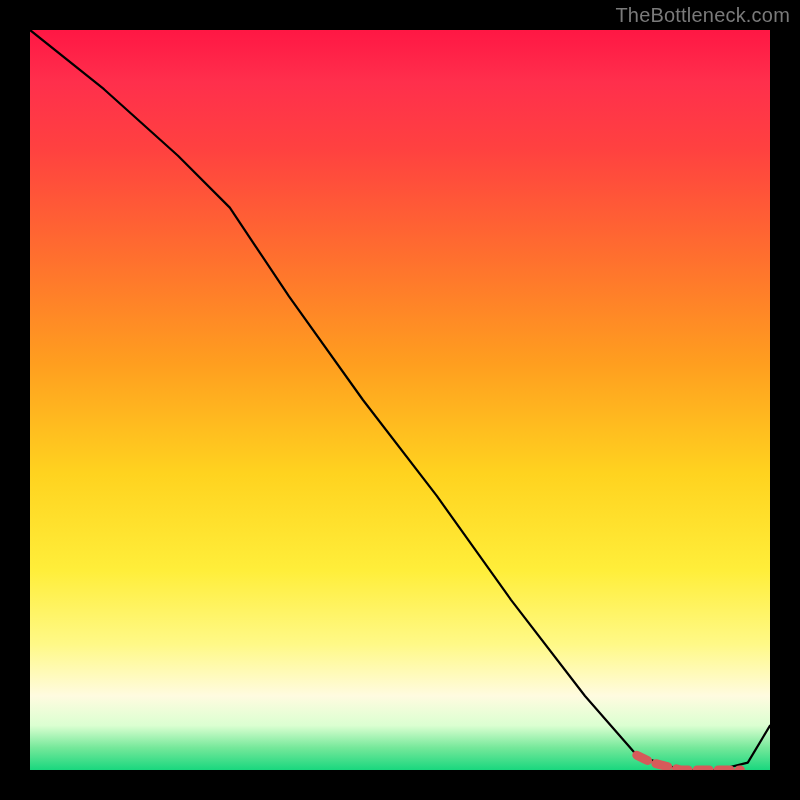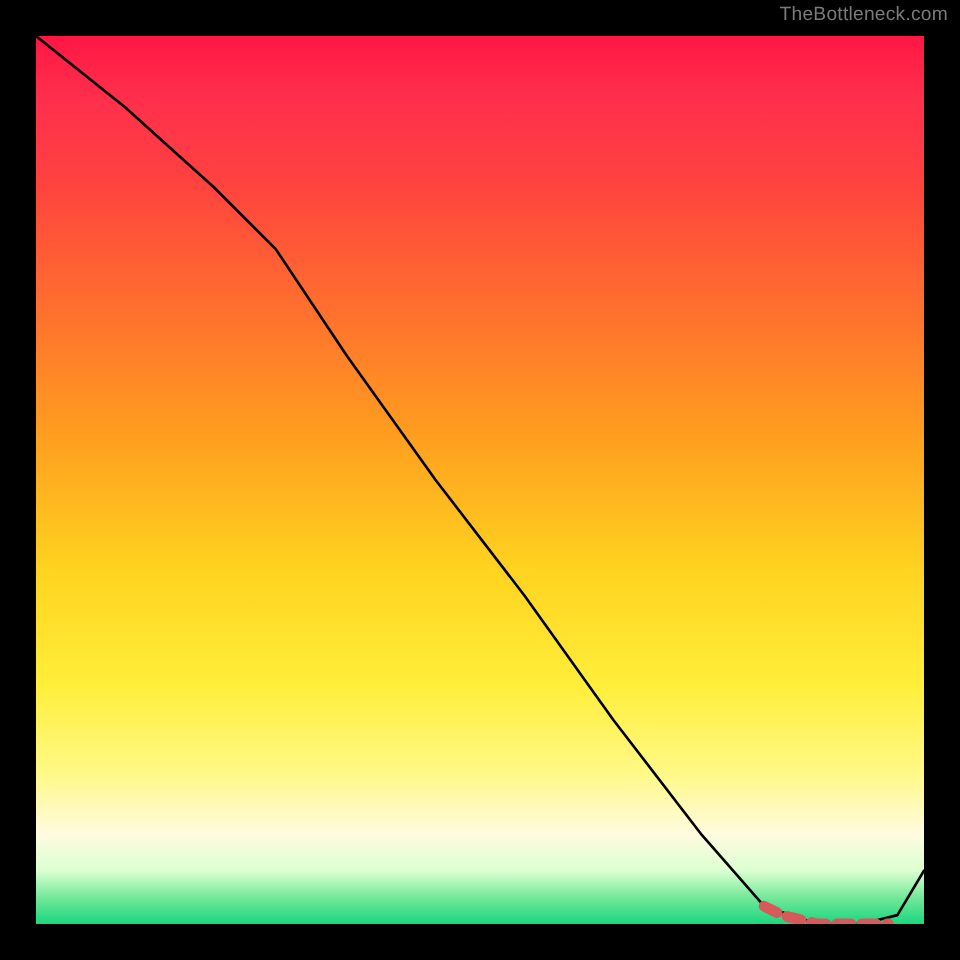--- a/index.html
+++ b/index.html
@@ -9,21 +9,21 @@
     height: 800px;
     background: #000;
     font-family: Arial, Helvetica, sans-serif;
     overflow: hidden;
   }
   .attribution {
     position: absolute;
     top: 4px;
     right: 10px;
     color: #7a7a7a;
-    font-size: 16px;
+    font-size: 20px;
     letter-spacing: 0.2px;
     z-index: 10;
   }
   .plot-area {
     position: absolute;
     left: 30px;
     top: 30px;
     width: 740px;
     height: 740px;
     overflow: hidden;

